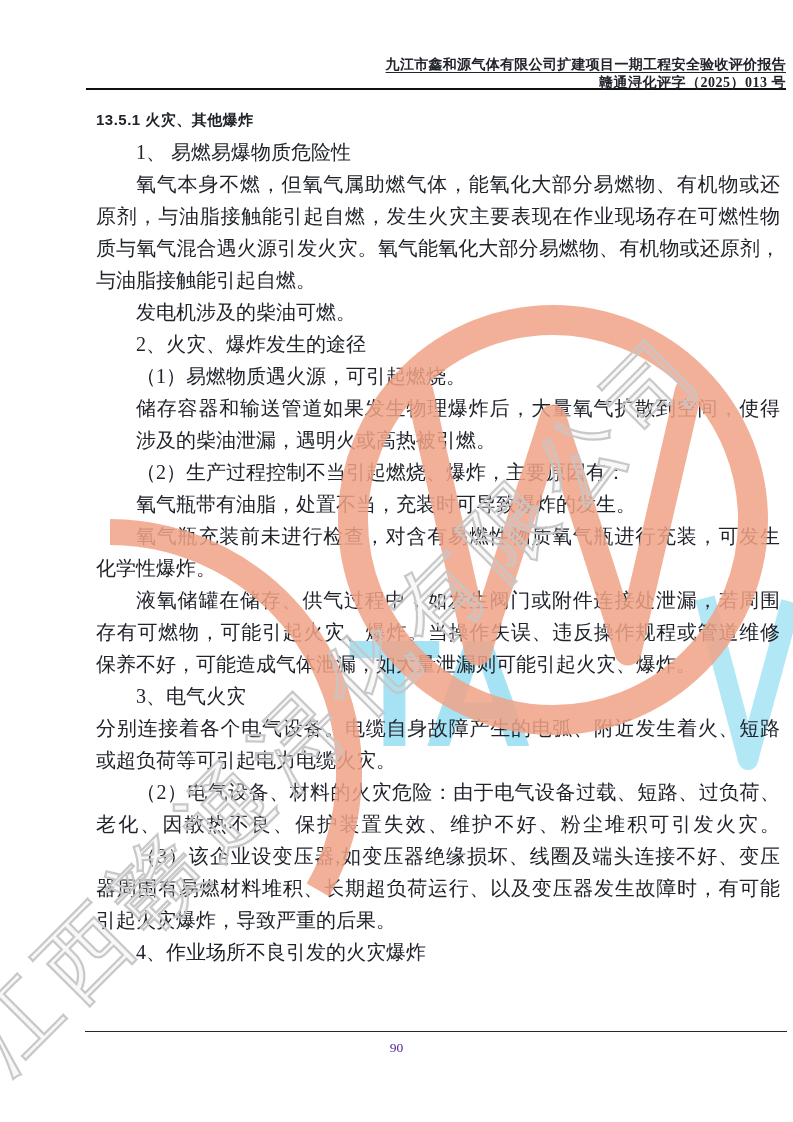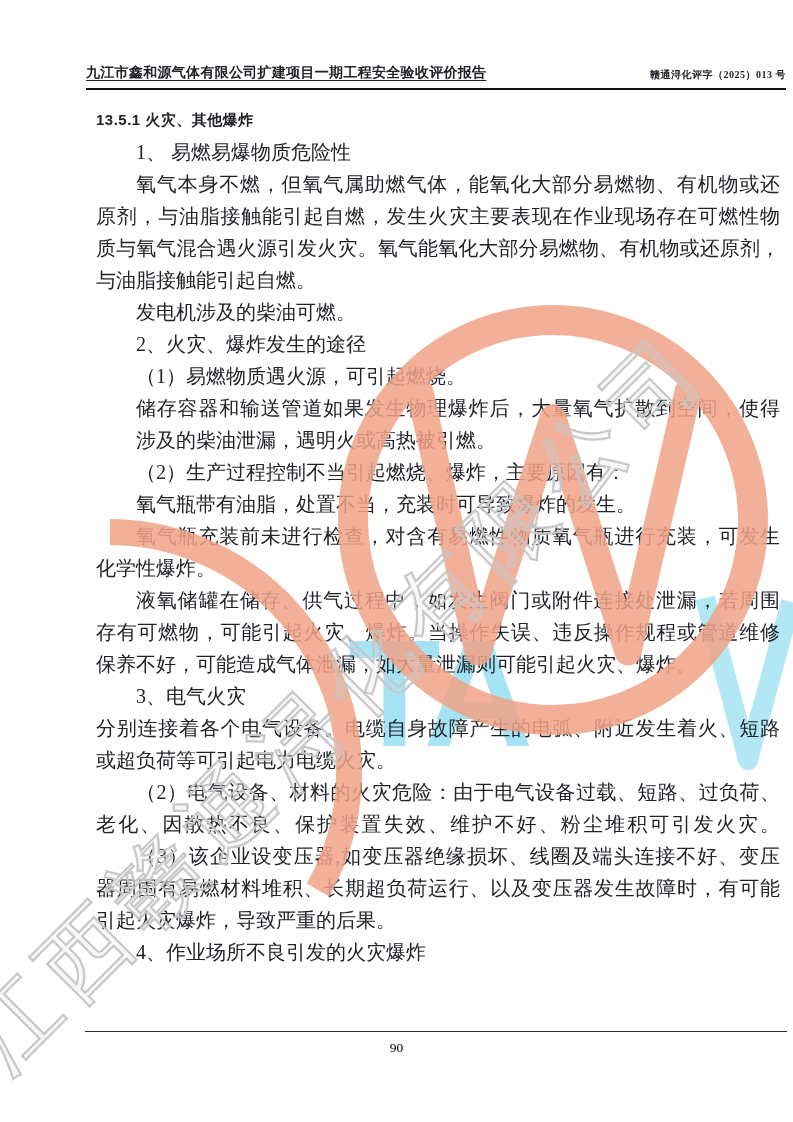--- a/index.html
+++ b/index.html
@@ -9,50 +9,50 @@
     background:#ffffff;
     overflow:hidden;
     font-family:"Liberation Serif","DejaVu Serif",serif;
     color:#21232b;
   }
   
   .header{
     position:absolute;left:86px;top:56px;width:700px;height:34px;
     display:flex;justify-content:space-between;align-items:flex-end;
     border-bottom:2.2px solid #101010;
-    padding-bottom:6px;box-sizing:border-box;
+    padding-bottom:6px;box-sizing:border-box;flex-direction:column;
   }
   .header-left{
     font-size:14px;font-weight:600;letter-spacing:.3px;
     text-decoration:underline;text-underline-offset:3px;
     white-space:nowrap;
   }
   .header-right{
-    font-size:10px;font-weight:700;white-space:nowrap;letter-spacing:.5px;
+    font-size:14px;font-weight:700;white-space:nowrap;letter-spacing:.5px;
   }
   
   .body{
     position:absolute;left:96px;top:104px;width:684px;
     font-size:20px;
   }
   .ln{height:32px;line-height:32px;white-space:nowrap;}
   .ttl{
     font-family:"Liberation Sans","DejaVu Sans",sans-serif;
     font-weight:700;font-size:15px;letter-spacing:.5px;
   }
   .ind{padding-left:40px;}
   .just{text-align:justify;text-align-last:justify;white-space:normal;}
   
   .footer-rule{
     position:absolute;left:85px;top:1031px;width:702px;height:0;
     border-top:1.6px solid #2a2a2a;
   }
   .page-number{
     position:absolute;left:0;top:1040px;width:793px;
-    text-align:center;font-size:13.5px;color:#000000;
+    text-align:center;font-size:13.5px;color:#4c1d95;
   }
   
   .wm-under{position:absolute;left:0;top:0;width:793px;height:1122px;z-index:1;pointer-events:none;}
   .body{z-index:2;position:absolute;}
   .wm-over{position:absolute;left:0;top:0;width:793px;height:1122px;z-index:3;pointer-events:none;}
   .wm-ta{
     position:absolute;left:348px;top:582px;
     font-family:"Liberation Sans","DejaVu Sans",sans-serif;
     font-weight:700;font-size:152px;letter-spacing:-6px;
     color:#8edcf2;opacity:.8;margin-top:24px;

